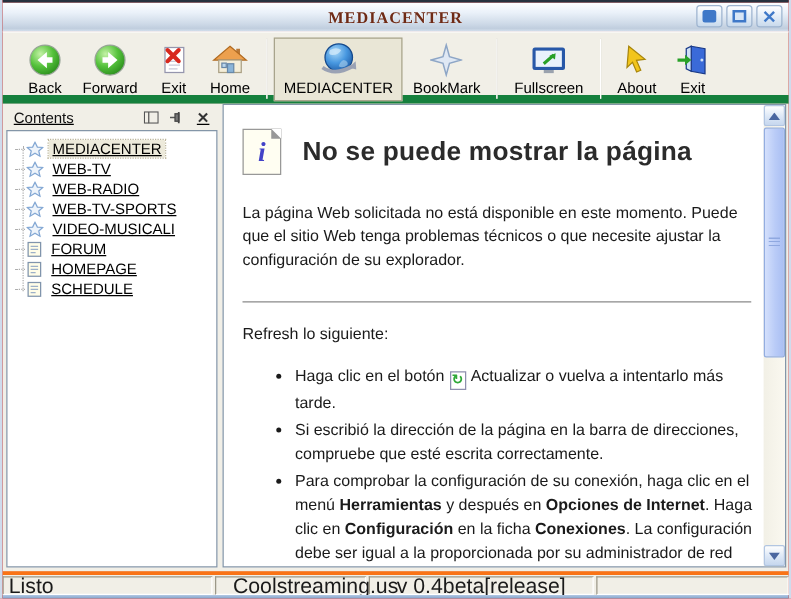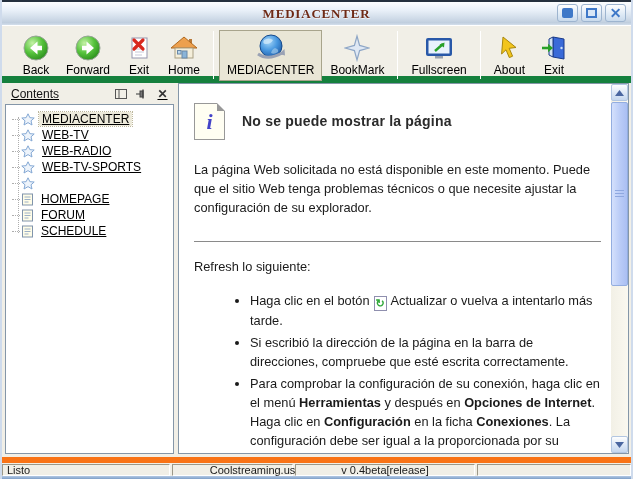--- a/index.html
+++ b/index.html
@@ -51,45 +51,45 @@
 
   
   .content-wrap { flex:1; background:#fff; border:1px solid #8496a8; display:flex; overflow:hidden; }
   .content { flex:1; overflow:hidden; padding:13px 8px 0 15px; font-size:12.8px; line-height:19px; color:#1a1a1a; }
   .page-head { display:flex; align-items:center; gap:17px; margin:6px 0 20px; }
   .info-icon { width:31px; height:37px; background:#fffef2; border:1px solid #989898; position:relative; flex:0 0 31px;
                display:flex; align-items:center; justify-content:center; }
   .info-icon::before { content:""; position:absolute; top:-1px; right:-1px; width:0; height:0;
                border-style:solid; border-width:0 8px 8px 0; border-color:#ffffff #ffffff #989898 #989898; }
   .info-i { font-family:"Liberation Serif", serif; font-style:italic; font-weight:bold; font-size:22px; color:#4343c8; line-height:1; }
-  h1.err-heading { font-size:14px; font-weight:600; color:#2b2b2b; letter-spacing:.2px; }
+  h1.err-heading { font-size:21px; font-weight:600; color:#2b2b2b; letter-spacing:.2px; }
   p.intro { margin:0 0 4px; max-width:432px; }
   hr.rule { border:0; border-top:1px solid #8a8a8a; margin:24px 2px 15px 0; }
   .try-line { margin:0 0 15px; }
   ul.tips { margin:0 0 0 26px; padding-left:16px; max-width:400px; }
-  ul.tips li { margin-bottom:3px;margin-left:14px; }
+  ul.tips li { margin-bottom:3px; }
   .bold { font-weight:bold; }
   .inline-refresh { display:inline-flex; align-items:center; justify-content:center; width:13px; height:15px;
                     border:1px solid #8f8fae; background:#fff; color:#2fa838; font-size:11px; font-weight:bold;
                     line-height:1; margin:0 4px; vertical-align:-2px; }
 
   
   .scrollbar { width:17px; flex:0 0 17px; display:flex; flex-direction:column; background:#f5f3ea; }
   .sb-btn { height:17px; flex:0 0 17px; border:1px solid #b2c6e2; border-radius:2px;
             background:linear-gradient(180deg,#fefefe,#dce7f6 55%,#c6d7ee); color:#4a66a0; font-size:9px;
             display:flex; align-items:center; justify-content:center; cursor:default; }
   .sb-track { flex:1; position:relative; background:linear-gradient(90deg,#f2f0e6,#faf8f0); }
   .sb-thumb { position:absolute; top:1px; left:0; right:0; height:184px; border:1px solid #93ade0; border-radius:2px;
               background:linear-gradient(90deg,#d4e0fc,#b9cbf7 55%,#aabff3); }
   .sb-thumb::after { content:""; position:absolute; left:3px; right:3px; top:50%; height:8px; transform:translateY(-50%);
               background:repeating-linear-gradient(180deg,#8fa8e0 0 1px,transparent 1px 3px); }
 
   
-  .statusbar { height:19px; flex:0 0 19px; background:#f1efe7; border-top:6px solid #f97316;
-               display:flex; align-items:stretch; font-size:11px; color:#1a1a1a; padding-top:1px; }
+  .statusbar { height:19px; flex:0 0 19px; background:#f1efe7; border-top:3px solid #f97316;
+               display:flex; align-items:stretch; font-size:17px; color:#1a1a1a; padding-top:1px; }
   .st-panel { border:1px solid; border-color:#9c9888 #ffffff #ffffff #9c9888; display:flex; align-items:center; margin-right:2px; }
   .st-0 { width:168px; padding-left:4px; }
   .st-1 { width:121px; justify-content:center;padding-left:40px; }
   .st-2 { width:180px; justify-content:center; }
   .st-fill { flex:1; margin-right:0; }
 
   .bottom-frame { height:3px; flex:0 0 3px; background:linear-gradient(180deg,#b3c9e4,#7f9fc8); }
 </style>
 </head>
 <body>
@@ -305,44 +305,45 @@
           </span>
           <span class="row-label">WEB-TV-SPORTS</span>
         </div>
         <div class="tree-row">
           <span class="tree-stub"></span>
           <span class="node-icon">
             <svg width="14" height="13" viewBox="0 0 14 13">
                 <path d="M7 0.8 L8.9 4.7 L13.2 5 L10 7.8 L11 12 L7 9.6 L3 12 L4 7.8 L0.8 5 L5.1 4.7 Z" fill="#eef4fb" stroke="#84a8d4"></path>
               </svg>
           </span>
+          <span class="row-label">VIDEO-MUSICALI</span>
         </div>
         <div class="tree-row">
           <span class="tree-stub"></span>
           <span class="node-icon">
             <svg width="13" height="14" viewBox="0 0 13 14">
                 <rect x="1.5" y="2" width="10" height="11" fill="#fffde8" stroke="#8094ac"></rect>
                 <line x1="3.5" y1="5" x2="9.5" y2="5" stroke="#9cb0c8"></line>
                 <line x1="3.5" y1="7.5" x2="9.5" y2="7.5" stroke="#9cb0c8"></line>
                 <line x1="3.5" y1="10" x2="7.5" y2="10" stroke="#9cb0c8"></line>
               </svg>
           </span>
-          <span class="row-label">HOMEPAGE</span>
+          <span class="row-label">FORUM</span>
         </div>
         <div class="tree-row">
           <span class="tree-stub"></span>
           <span class="node-icon">
             <svg width="13" height="14" viewBox="0 0 13 14">
                 <rect x="1.5" y="2" width="10" height="11" fill="#fffde8" stroke="#8094ac"></rect>
                 <line x1="3.5" y1="5" x2="9.5" y2="5" stroke="#9cb0c8"></line>
                 <line x1="3.5" y1="7.5" x2="9.5" y2="7.5" stroke="#9cb0c8"></line>
                 <line x1="3.5" y1="10" x2="7.5" y2="10" stroke="#9cb0c8"></line>
               </svg>
           </span>
-          <span class="row-label">FORUM</span>
+          <span class="row-label">HOMEPAGE</span>
         </div>
         <div class="tree-row">
           <span class="tree-stub"></span>
           <span class="node-icon">
             <svg width="13" height="14" viewBox="0 0 13 14">
                 <rect x="1.5" y="2" width="10" height="11" fill="#fffde8" stroke="#8094ac"></rect>
                 <line x1="3.5" y1="5" x2="9.5" y2="5" stroke="#9cb0c8"></line>
                 <line x1="3.5" y1="7.5" x2="9.5" y2="7.5" stroke="#9cb0c8"></line>
                 <line x1="3.5" y1="10" x2="7.5" y2="10" stroke="#9cb0c8"></line>
               </svg>

